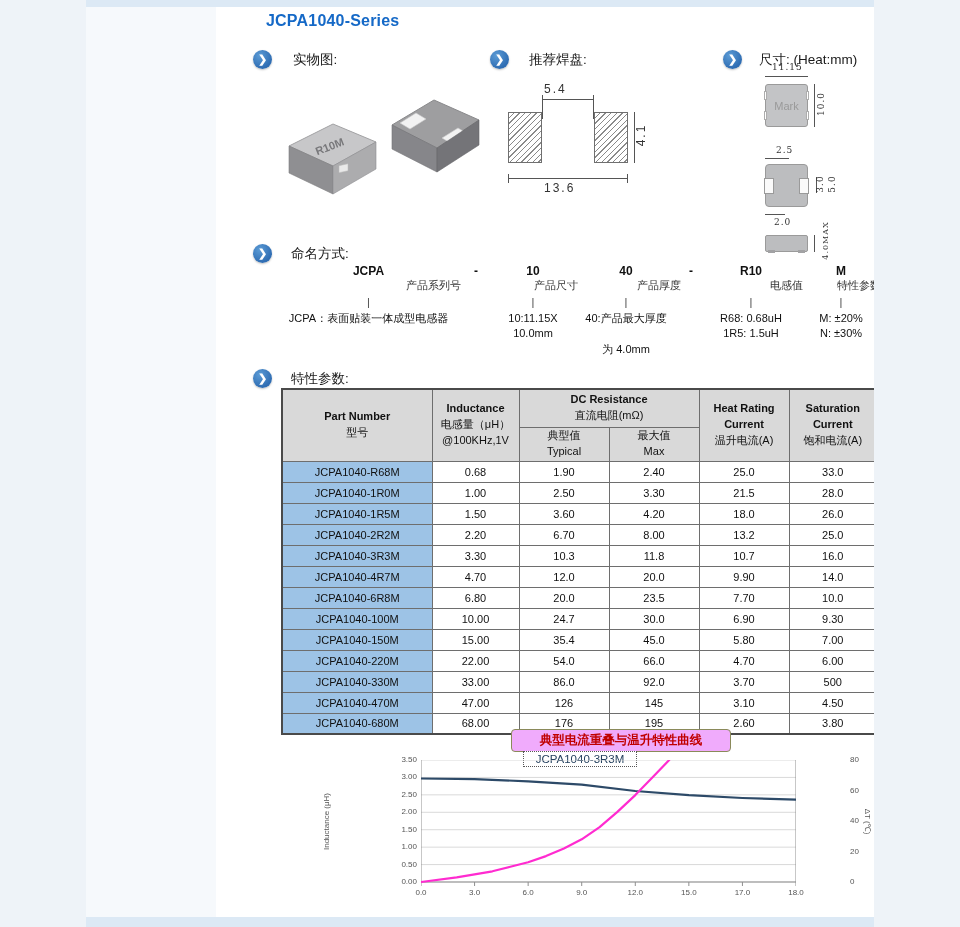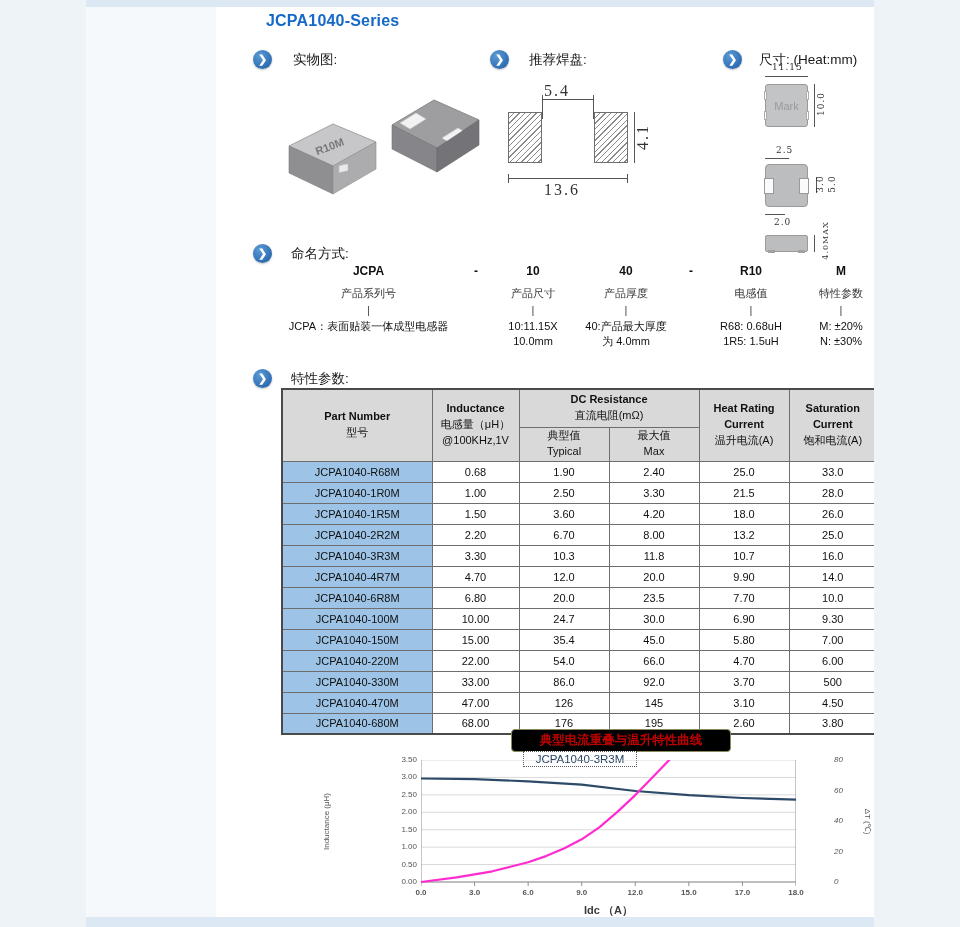--- a/index.html
+++ b/index.html
@@ -15,56 +15,56 @@
 
   .sec-icon { width:19px; height:19px; border-radius:50%;
     background:radial-gradient(circle at 35% 30%, #5b9bd5, #2f6db3 70%);
     color:#fff; font-size:11px; font-weight:bold; display:flex; align-items:center; justify-content:center;
     box-shadow:0 1px 2px rgba(0,0,0,.25); }
   .sec-label { font-size:13.5px; color:#1a1a1a; }
 
   
   .hatch { position:absolute; border:1px solid #6f6f6f;
     background:repeating-linear-gradient(135deg,#ffffff 0 3px,#8a8a8a 3px 4px); }
-  .dim { position:absolute; font-family:Liberation Serif, serif; color:#333; font-size:16px; letter-spacing:2px; white-space:nowrap; }
+  .dim { position:absolute; font-family:Liberation Sans, sans-serif; color:#333; font-size:12px; letter-spacing:2px; white-space:nowrap; }
   .dim-line { position:absolute; background:#555; }
   .rot { transform:rotate(-90deg); transform-origin:center; display:inline-block; }
 
   
   .gray-body { position:absolute; background:#c3c4c6; border:1px solid #9a9a9a; border-radius:3px; }
   .notch { position:absolute; background:#fff; border:1px solid #adadad; }
   .pad-white { position:absolute; background:#fafafa; border:1px solid #9a9a9a; }
   .dim-sm { position:absolute; font-family:"DejaVu Serif", serif; color:#333; font-size:9px; letter-spacing:1px; white-space:nowrap; }
 
   
   .name-col { position:absolute; text-align:center; font-size:11px; color:#1a1a1a; }
   .name-col .code { font-size:12px; font-weight:bold; color:#111; }
-  .name-col .cat { margin-top:8px; color:#333; }
+  .name-col .cat { margin-top:0; color:#333;text-align:right; }
   .name-col .pipe { margin-top:3px; color:#444; }
   .name-col .desc { margin-top:3px; line-height:1.35; color:#111; }
   .name-sep { position:absolute; font-size:12px; font-weight:bold; color:#111; }
 
   
   table.params { border-collapse:collapse; width:595px; table-layout:fixed;
     border:2px solid #4a4a4a; font-size:11px; }
   table.params th, table.params td { border:1px solid #6e6e6e; text-align:center; vertical-align:middle; padding:0 2px; }
   table.params thead th { background:#d9d9d9; font-weight:normal; color:#111; line-height:1.45; }
   table.params td { height:21px; color:#111; }
   table.params td.part { background:#9dc3e6; }
   .hdr-strong { font-weight:bold; }
 
   
-  #chart-badge { background:#000000; border:1px solid #8a8a5a; border-radius:4px;
+  #chart-badge { background:#f0abfc; border:1px solid #8a8a5a; border-radius:4px;
     color:#c00000; font-weight:bold; font-size:12.5px; text-align:center; padding:2px 0; }
   #series-box { background:#fff; border:1px dotted #555; color:#24405e; font-size:11.5px;
     text-align:center; padding:1px 0; }
   .ytick { position:absolute; font-size:8px; color:#555; }
   #left-ticks .ytick { right:0; }
-  #right-ticks .ytick { left:0;font-style:italic; }
-  .xtick { position:absolute; font-size:8px; color:#555; transform:translateX(-50%); white-space:nowrap;font-weight:bold; }
+  #right-ticks .ytick { left:16px; }
+  .xtick { position:absolute; font-size:8px; color:#555; transform:translateX(-50%); white-space:nowrap; }
   .axis-rot-label { font-size:8px; color:#555; white-space:nowrap; }
   #x-axis-title { font-size:11px; font-weight:bold; color:#3b3b3b; text-align:center; }
 </style>
 </head>
 <body>
 
 <div id="root">
   <div id="top-strip" class="abs"></div>
   <div id="page" class="abs"></div>
 
@@ -159,21 +159,21 @@
     <div class="cat">产品尺寸</div>
     <div class="pipe">|</div>
     <div class="desc">10:11.15X</div>
     <div class="desc" style="margin-top:0;">10.0mm</div>
   </div>
   <div class="abs name-col" style="left:485px;top:264px;width:110px;">
     <div class="code">40</div>
     <div class="cat">产品厚度</div>
     <div class="pipe">|</div>
     <div class="desc">40:产品最大厚度</div>
-    <div class="desc" style="margin-top:0;">为 4.0mm</div>
+    <div class="desc" style="margin-top:16px;">为 4.0mm</div>
   </div>
   <div class="abs name-sep" style="left:603px;top:264px;">-</div>
   <div class="abs name-col" style="left:613px;top:264px;width:104px;">
     <div class="code">R10</div>
     <div class="cat">电感值</div>
     <div class="pipe">|</div>
     <div class="desc">R68: 0.68uH</div>
     <div class="desc" style="margin-top:0;">1R5: 1.5uH</div>
   </div>
   <div class="abs name-col" style="left:715px;top:264px;width:80px;">
@@ -395,16 +395,15 @@
       <div class="xtick" style="left: 321.429px;">17.0</div>
       <div class="xtick" style="left: 375px;">18.0</div>
     </div>
 
   <div class="abs" style="left:230px;top:760px;width:22px;height:122px;display:flex;align-items:center;justify-content:center;">
     <span class="axis-rot-label" style="transform:rotate(-90deg);">Inductance (μH)</span>
   </div>
   <div class="abs" style="left:772px;top:760px;width:22px;height:122px;display:flex;align-items:center;justify-content:center;">
     <span class="axis-rot-label" style="transform:rotate(90deg);">ΔT (℃)</span>
   </div>
-  <div class="abs" id="x-axis-title" style="left:335px;top:903px;width:375px;">Idc （A）</div>
 
   <div id="bottom-strip" class="abs"></div>
 </div>
 
 </body></html>

